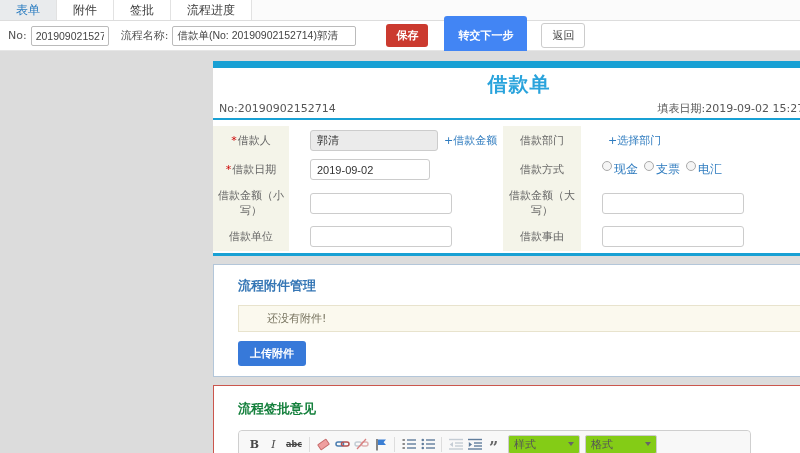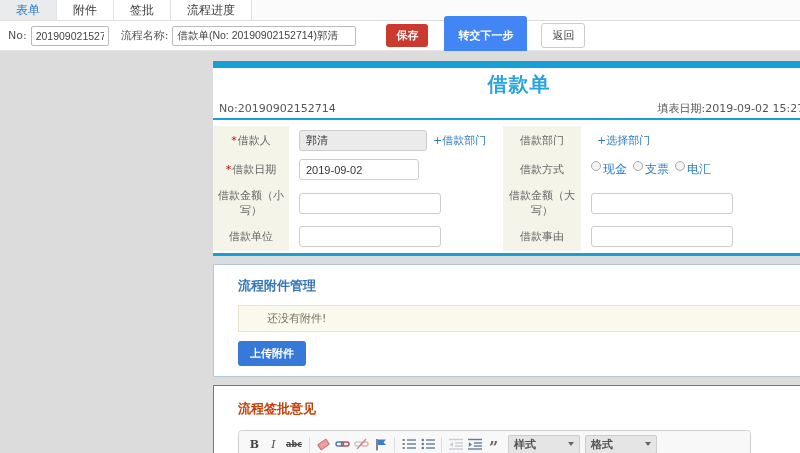--- a/index.html
+++ b/index.html
@@ -29,52 +29,52 @@
 
   .bluebar { height:7px; background:#18a0d4; }
   .box1 { background:#fff; border-bottom:3px solid #18a0d4; }
   .doc-title { text-align:center; font-size:20px; line-height:22px; font-weight:bold; color:#29a3dc; padding:5px 0 3px; letter-spacing:1px; }
   .no-row { display:flex; justify-content:space-between; align-items:center; height:22px; padding:0 10px 0 6px; font-size:11px; color:#555; border-bottom:2px solid #18a0d4; }
 
   .formgrid { padding:6px 0 2px; }
   .frow { display:flex; }
   .fcell-label { width:76px; background:#f4f4e9; display:flex; align-items:center; justify-content:center; text-align:center; font-size:11px; color:#666; padding:2px 4px; line-height:15px; }
   .fcell-label.right { width:78px; }
-  .fcell-field { display:flex; align-items:center; padding-left:10px; }
+  .fcell-field { display:flex; align-items:center; padding-left:21px; }
   .fcell-field.left { width:214px; }
   .fcell-field.rightf { flex:1; }
   .frow.h1 { height:29px; } .frow.h2 { height:38px; }
   .req { color:#cc0000; margin-right:1px; }
   .f-input { height:21px; border:1px solid #ccc; border-radius:3px; font-size:11px; color:#333; padding:0 6px; background:#fff; }
   .f-input.ro { background:#ebebeb; }
   .w128 { width:128px; } .w120 { width:120px; } .w142 { width:142px; }
   a.sel-link { font-size:11px; color:#2e7bbf; text-decoration:none; margin-left:6px; }
   .radio-group { display:flex; align-items:center; font-size:12px; color:#2e7bbf; }
   .radio-item { display:flex; margin-right:6px; }
   .radio-circle { width:10px; height:10px; border:1px solid #aaa; border-radius:50%; background:#f5f5f5; margin-right:2px; }
 
   
   .box2 { margin-top:8px; background:#fff; border:1px solid #b3c6d9; padding:8px 24px 10px; }
   .sec-head-blue { font-size:13px; font-weight:bold; color:#3576b5; margin:4px 0 10px; }
   .notice { width:576px; background:#fbf9ee; border:1px solid #e8e3cd; font-size:11px; color:#77735f; padding:5px 8px 5px 28px; }
   .btn-upload { margin-top:9px; background:#3779d9; color:#fff; border:none; border-radius:3px; font-size:11px; font-weight:bold; padding:5px 12px; cursor:pointer;text-align:center; }
 
   
   .box3 { margin-top:8px; background:#fff; border:1px solid #cb564d; padding:10px 24px 20px; height:200px; }
-  .sec-head-red { font-size:13px; font-weight:bold; color:#c2410c; margin:4px 0 12px; }
+  .sec-head-red { font-size:13px; font-weight:bold; color:#15803d; margin:4px 0 12px; }
   .editor { width:513px; border:1px solid #cfcfcf; border-radius:4px; background:#fff; }
   .ed-toolbar { display:flex; align-items:center; height:27px; background:#f8f8f8; border-bottom:1px solid #d9d9d9; border-radius:4px 4px 0 0; padding:0 6px; }
   .tbn { width:19px; height:19px; display:flex; align-items:center; justify-content:center; font-size:11px; color:#474747; cursor:pointer; border-radius:2px; }
   .tbn.bold { font-weight:bold; font-family:"DejaVu Serif","Liberation Serif",serif; }
   .tbn.italic { font-style:italic; font-family:"DejaVu Serif","Liberation Serif",serif; }
   .tbn.strike { font-size:8px; text-decoration:line-through; font-weight:bold; width:22px; }
   .tbn.quote { font-family:"DejaVu Serif","Liberation Serif",serif; font-size:16px; font-weight:bold; color:#666; padding-top:6px; }
   .tsep { width:1px; height:15px; background:#ddd; margin:0 4px; }
   .eraser { width:11px; height:7px; background:#ef9f9f; border:1px solid #c66a6a; transform:rotate(-35deg); border-radius:1px; }
-  .ed-select { width:72px; height:19px; border:1px solid #ccc; border-radius:2px; background:#e5e5e5; display:flex; align-items:center; justify-content:space-between; font-size:11px; color:#555; padding:0 5px; margin-left:5px; cursor:pointer;font-weight:bold; }
+  .ed-select { width:72px; height:19px; border:1px solid #ccc; border-radius:2px; background:#84cc16; display:flex; align-items:center; justify-content:space-between; font-size:11px; color:#555; padding:0 5px; margin-left:5px; cursor:pointer; }
   .caret { width:0; height:0; border-left:3.5px solid transparent; border-right:3.5px solid transparent; border-top:4px solid #666; }
 </style>
 </head>
 <body>
 
 <div class="tabbar">
   <div class="tab active">表单</div>
   <div class="tab">附件</div>
   <div class="tab">签批</div>
   <div class="tab">流程进度</div>
@@ -103,21 +103,21 @@
       </div>
 
       <div class="formgrid">
 
         <div class="frow h1">
           <div class="fcell-label">
             <span><span class="req">*</span><span>借款人</span></span>
           </div>
           <div class="fcell-field left">
             <input class="f-input ro w128" value="郭清" style="">
-            <a class="sel-link" href="#">+借款部门</a>
+            <a class="sel-link" href="#">+借款金额</a>
           </div>
           <div class="fcell-label right">
               <span>借款部门</span>
             </div>
           <div class="fcell-field rightf">
             <a class="sel-link" href="#">+选择部门</a>
           </div>
         </div>
 
         <div class="frow h1">

